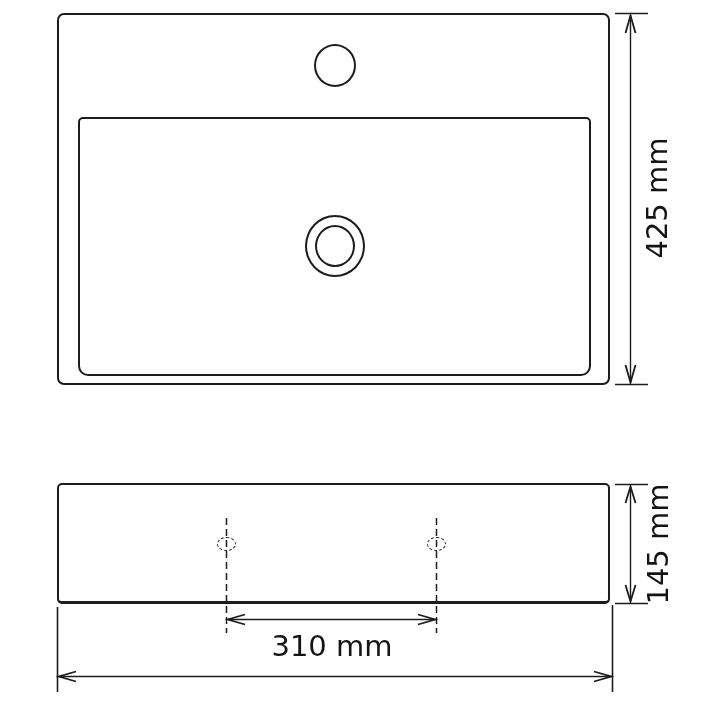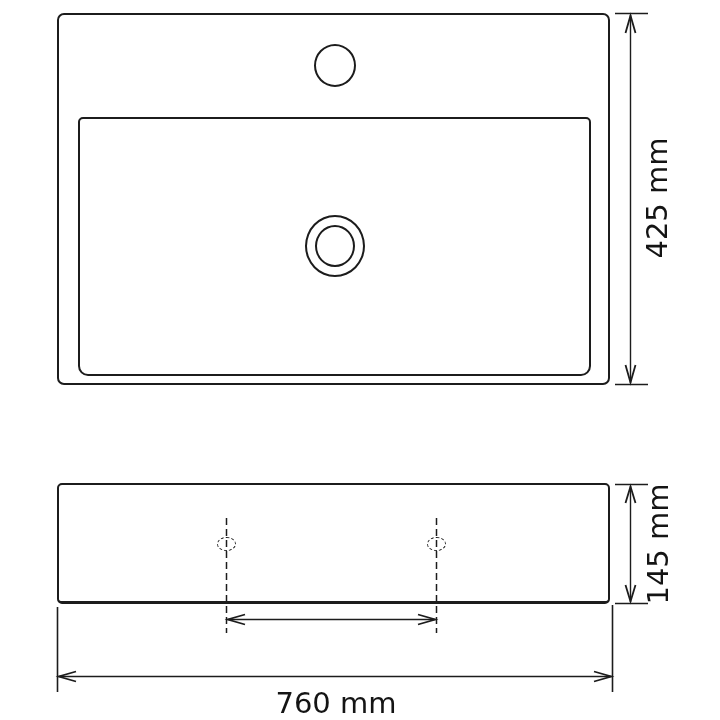--- a/index.html
+++ b/index.html
@@ -92,15 +92,15 @@
       <line x1="57.5" y1="607" x2="57.5" y2="692" stroke-width="1.6"></line>
       <line x1="612.5" y1="605" x2="612.5" y2="692" stroke-width="1.6"></line>
       <line x1="58.5" y1="676.5" x2="611.5" y2="676.5" stroke-width="1.4"></line>
       <path d="M76 671.5 L58.8 676.5 L76 681.5" stroke-width="1.8"></path>
       <path d="M594 671.5 L611.2 676.5 L594 681.5" stroke-width="1.8"></path>
     </g>
   </svg>
 
   <div class="dim-label rot" id="dim-label-425">425 mm</div>
   <div class="dim-label rot" id="dim-label-145">145 mm</div>
-  <div class="dim-label" id="dim-label-760">760 mm</div>
+  <div class="dim-label" id="dim-label-310">310 mm</div>
 
 </div>
 
 </body></html>

